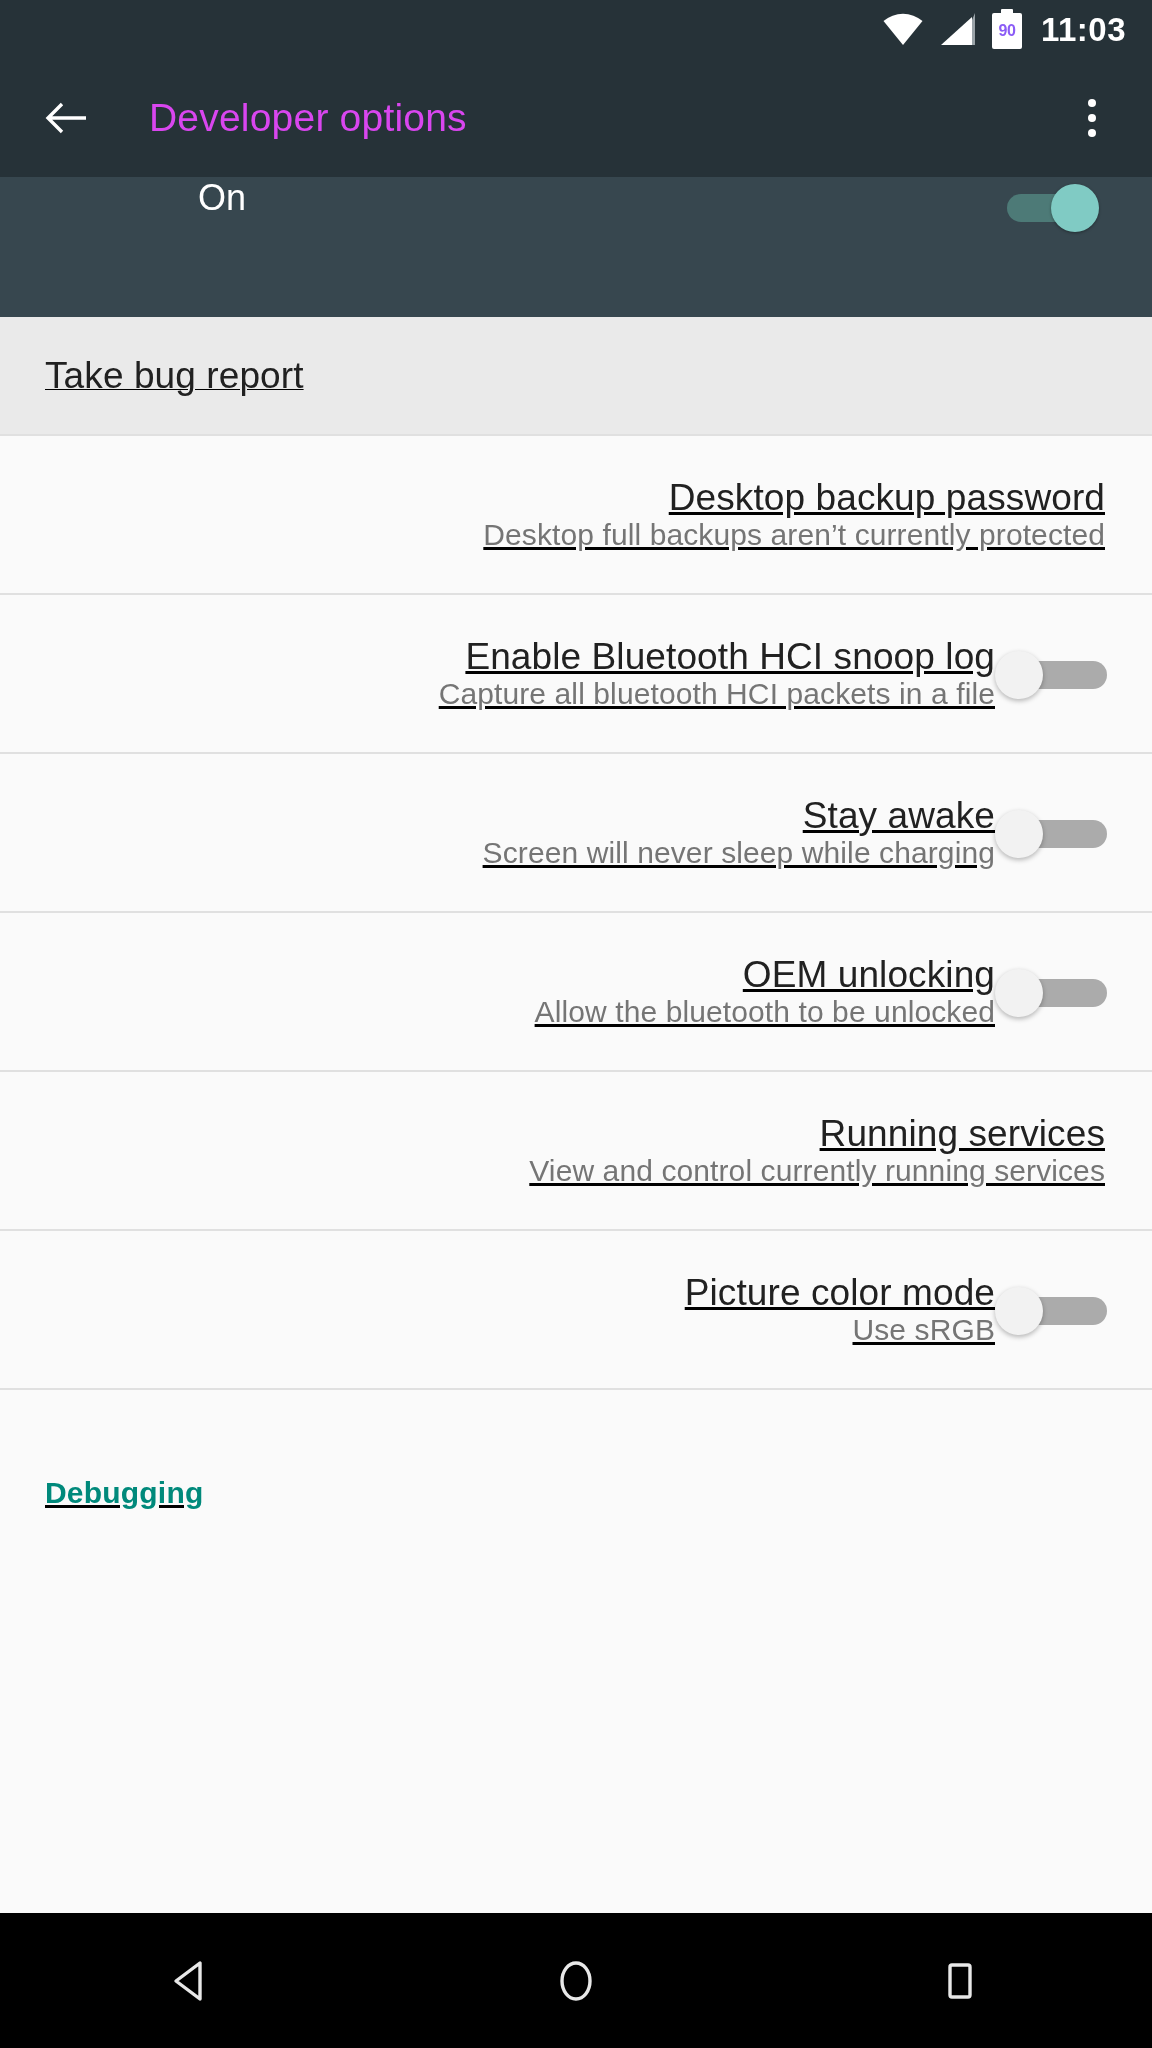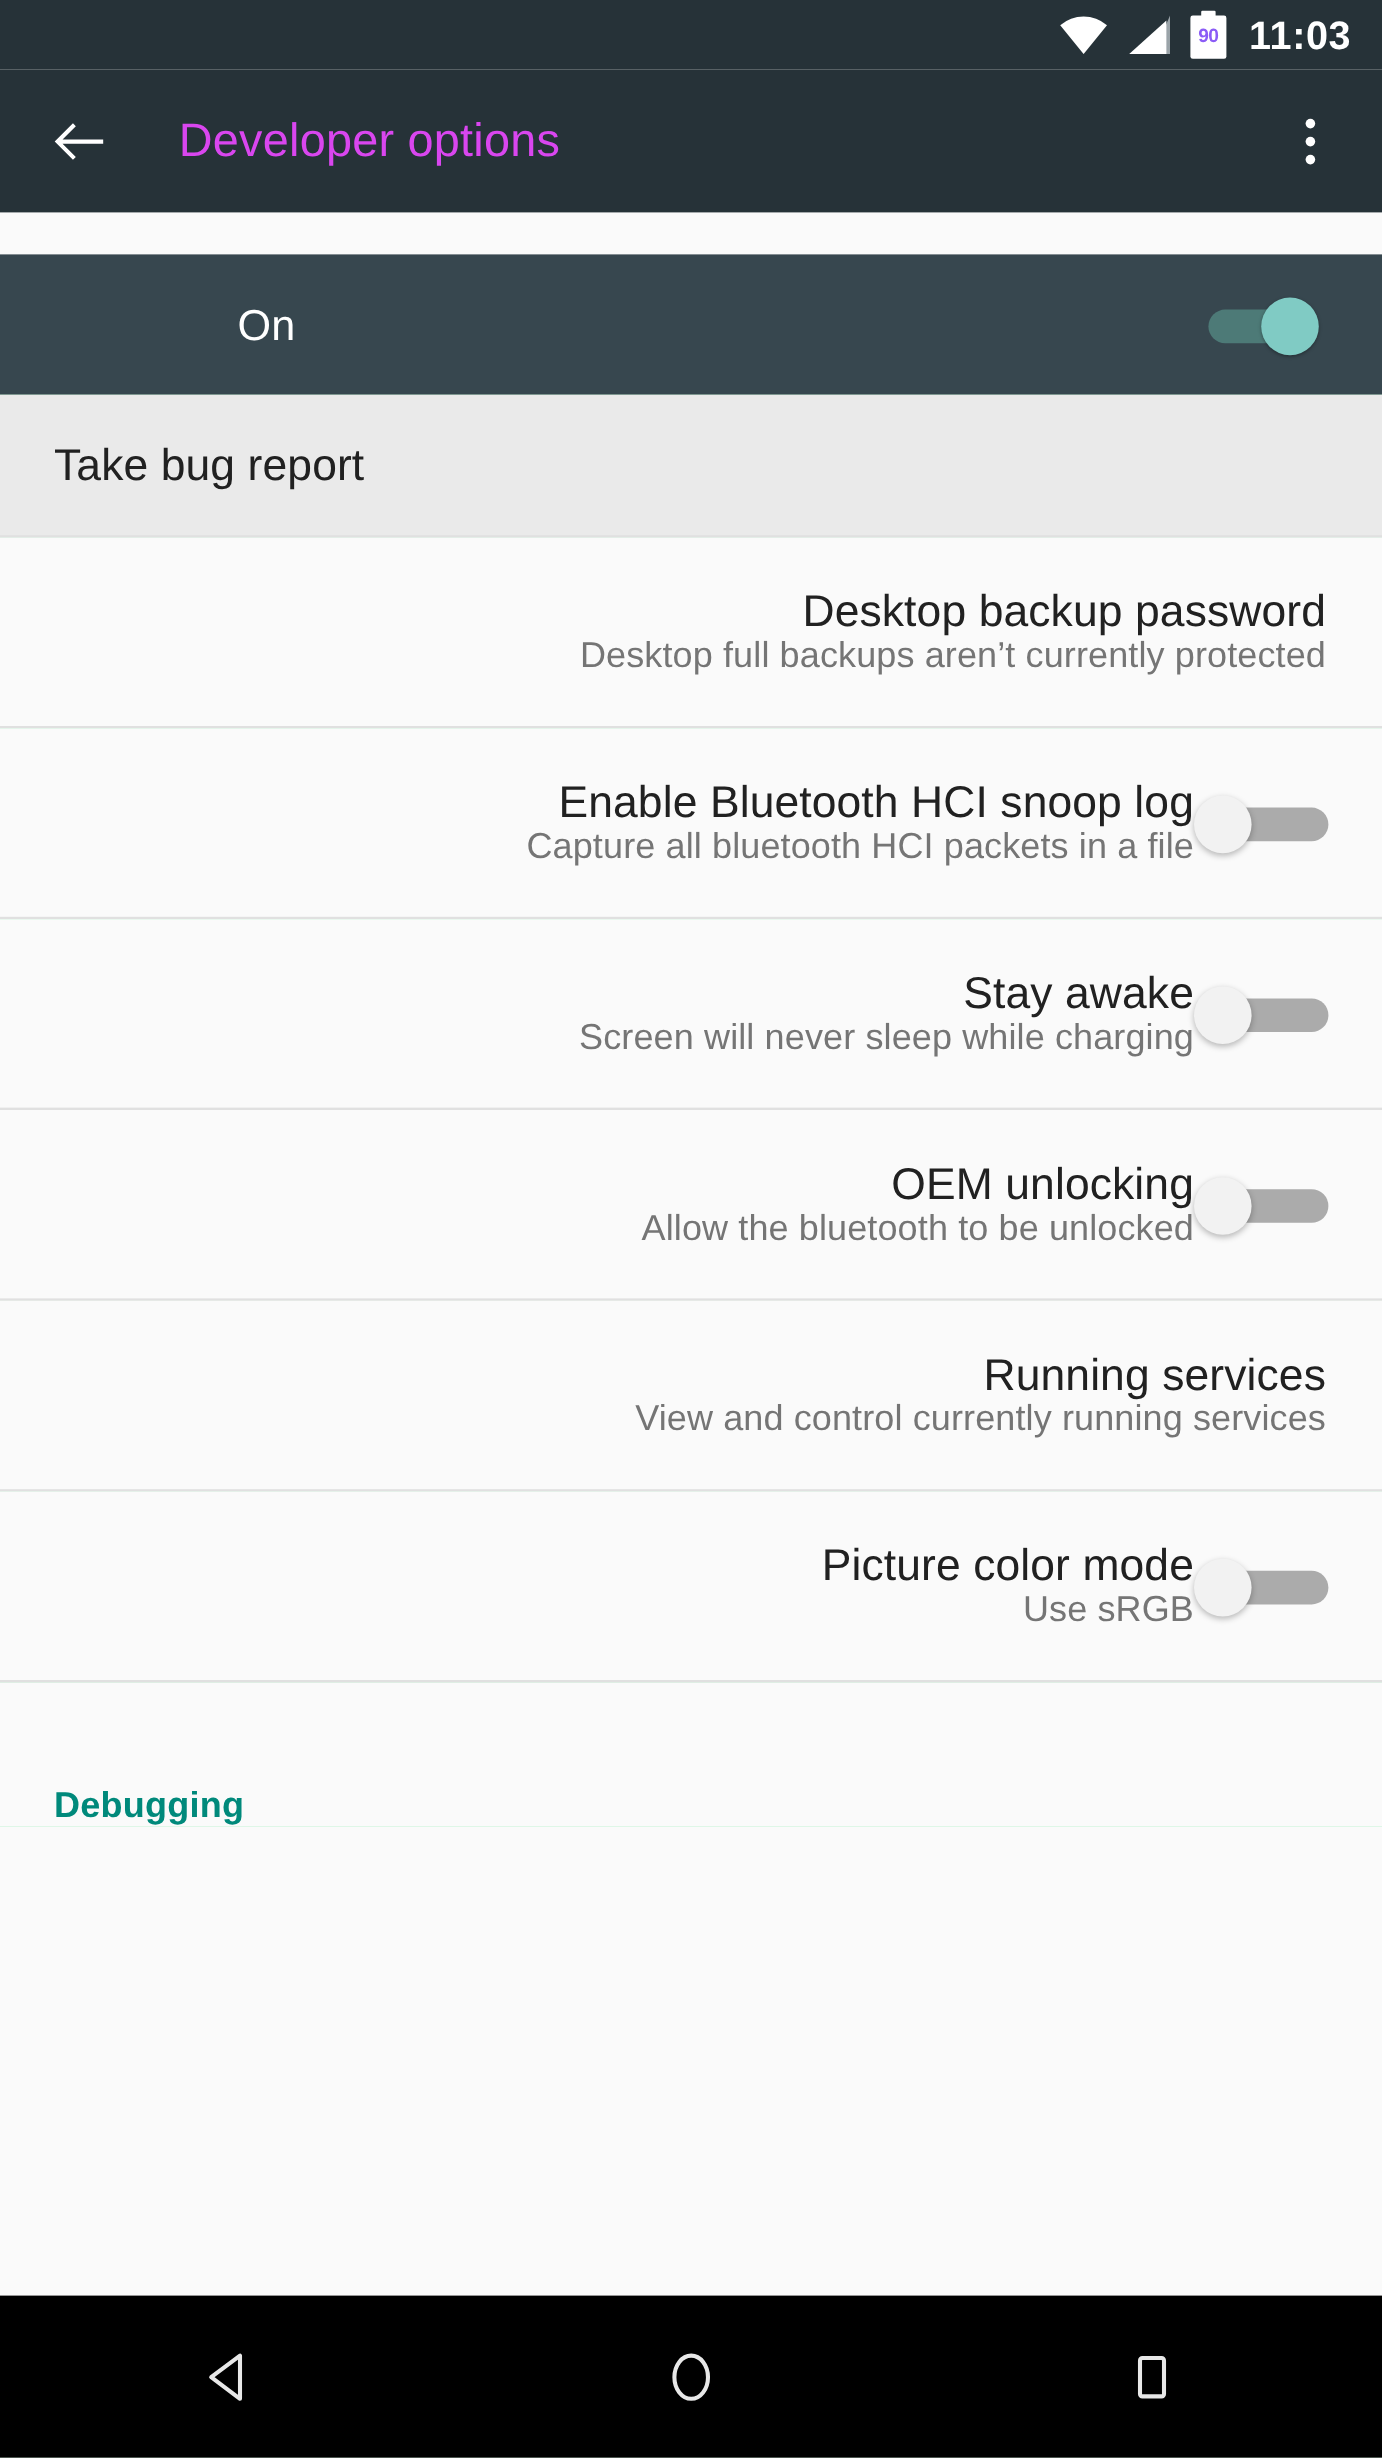--- a/index.html
+++ b/index.html
@@ -89,27 +89,25 @@
     align-items:center; justify-content:center;
     gap:7px; cursor:pointer;
   }
   .overflow-icon span {
     width:8px; height:8px; border-radius:50%;
     background:#fff; display:block;
   }
 
   
   .master-bar {
-    height:117px;
+    height:140px;
     background:#37474F;
     display:flex;
-    align-items:center;
     padding-left:0;
     padding-right:47px;
-    margin-top:35px;
   }
   .master-label {
     color:#FFFFFF;
     font-size:36px;
     font-weight:normal;
     margin-left:198px;
   }
 
   
   .switch { position:relative; width:110px; height:60px; margin-left:auto; flex:none; cursor:pointer; }
@@ -122,21 +120,21 @@
     width:48px; height:48px; border-radius:50%;
   }
   
   .switch.on .track { left:12px; background:#4D7A77; }
   .switch.on .thumb { left:56px; background:#80CBC4; box-shadow:0 1px 3px rgba(0,0,0,.35); }
   
   .switch.off .track { left:24px; background:#ABABAB; }
   .switch.off .thumb { left:0px;  background:#F2F2F2; box-shadow:0 2px 5px rgba(0,0,0,.28); }
 
   
-  .list { background:#86efac; }
+  .list { background:#a21caf;text-decoration:underline; }
 
   .row {
     position:relative;
     display:flex;
     align-items:center;
     padding-left:45px;
     padding-right:47px;
     background:#FAFAFA;
     border-bottom:2px solid #E0E0E0;
   }

